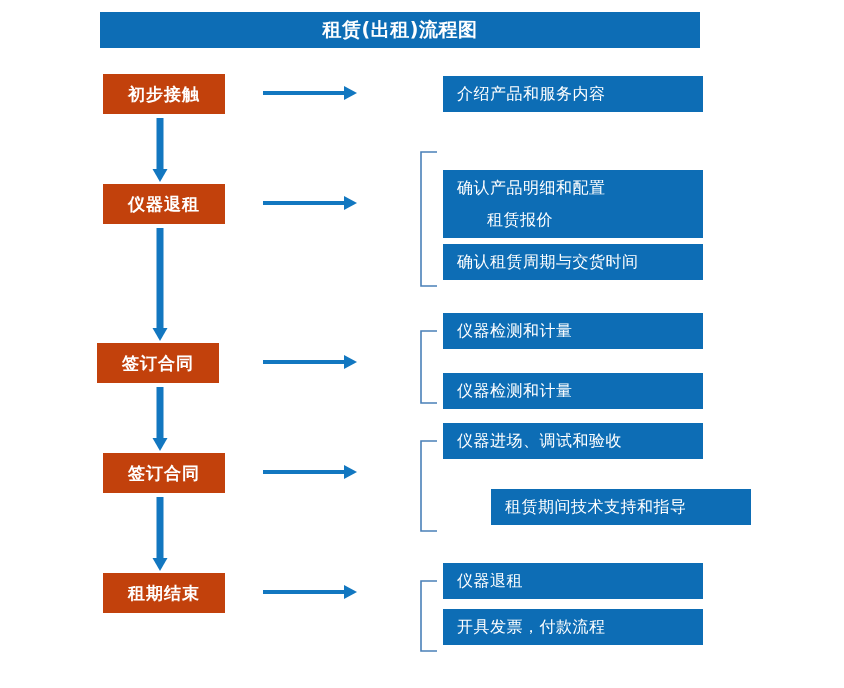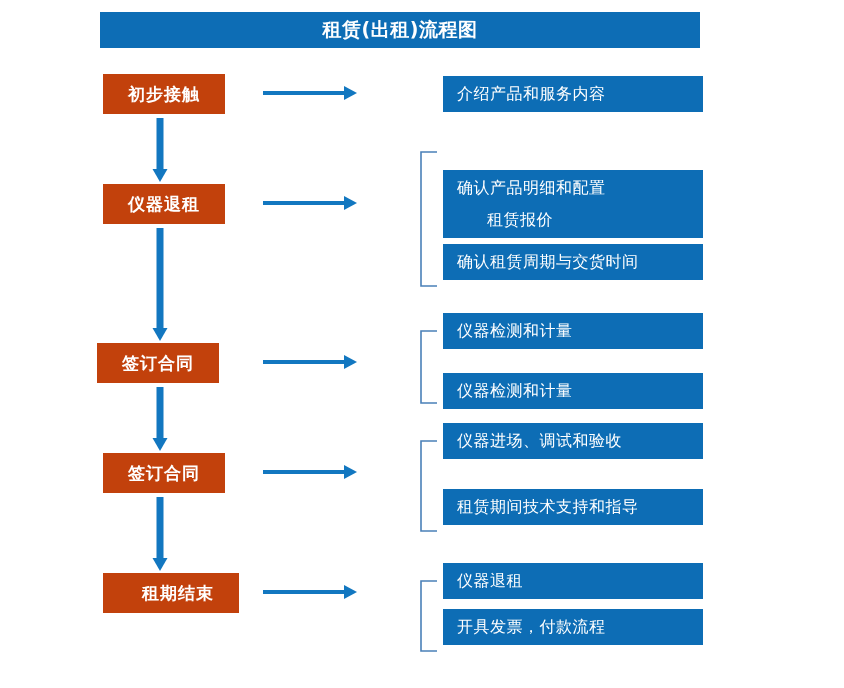--- a/index.html
+++ b/index.html
@@ -133,28 +133,28 @@
         <path d="M 437 441 L 421 441 L 421 531 L 437 531" fill="none" stroke="#4a80b8" stroke-width="1.6"></path>
         <path d="M 437 581 L 421 581 L 421 651 L 437 651" fill="none" stroke="#4a80b8" stroke-width="1.6"></path>
       </g>
   </svg>
 
   <div id="stage-layer">
       <div class="stage-box" style="top: 74px; left: 103px;">初步接触</div>
       <div class="stage-box" style="top: 184px; left: 103px;">仪器退租</div>
       <div class="stage-box" style="top: 343px; left: 97px;">签订合同</div>
       <div class="stage-box" style="top: 453px; left: 103px;">签订合同</div>
-      <div class="stage-box" style="top: 573px; left: 103px; padding-left: 14px;">租期结束</div>
+      <div class="stage-box" style="top: 573px; left: 103px;">租期结束</div>
     </div>
   <div id="detail-layer">
       <div class="detail-box" style="top: 76px;">介绍产品和服务内容</div>
       <div class="detail-box" style="top: 134px; margin-top: 36px;">确认产品明细和配置</div>
       <div class="detail-box" style="top: 202px; padding-left: 44px;">租赁报价</div>
       <div class="detail-box" style="top: 244px;">确认租赁周期与交货时间</div>
       <div class="detail-box" style="top: 313px;">仪器检测和计量</div>
       <div class="detail-box" style="top: 361px; margin-top: 12px;">仪器检测和计量</div>
       <div class="detail-box" style="top: 423px;">仪器进场、调试和验收</div>
-      <div class="detail-box" style="top: 489px;">租赁期间技术支持和指导</div>
+      <div class="detail-box" style="top: 489px; margin-left: 48px;">租赁期间技术支持和指导</div>
       <div class="detail-box" style="top: 563px;">仪器退租</div>
       <div class="detail-box" style="top: 609px; text-align: right;">开具发票，付款流程</div>
     </div>
 
 </div>
 
 </body></html>

